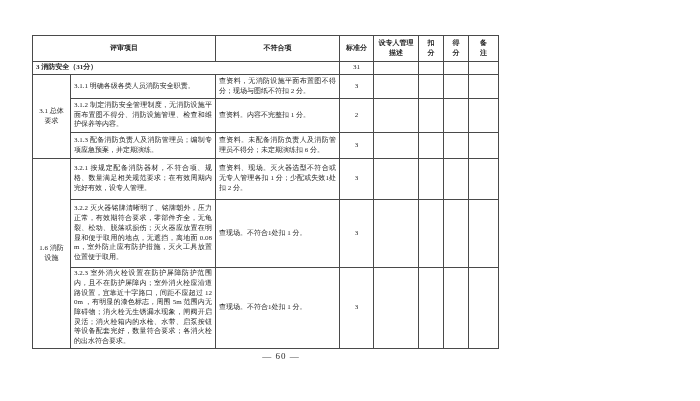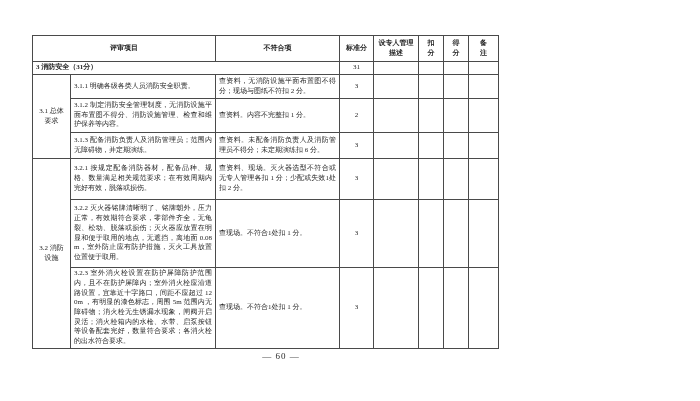--- a/index.html
+++ b/index.html
@@ -119,33 +119,33 @@
       <td class="txt">3.1.2 制定消防安全管理制度，无消防设施平面布置图不得分、消防设施管理、检查和维护保养等内容。</td>
       <td class="txt">查资料。内容不完整扣 1 分。</td>
       <td class="num">2</td>
       <td></td>
       <td></td>
       <td></td>
       <td></td>
     </tr>
 
     <tr style="height:26px">
-      <td class="txt">3.1.3 配备消防负责人及消防管理员；范围内无障碍物，并定期演练。</td>
+      <td class="txt">3.1.3 配备消防负责人及消防管理员；编制专项应急预案，并定期演练。</td>
       <td class="txt">查资料。未配备消防负责人及消防管理员不得分；未定期演练扣 6 分。</td>
       <td class="num">3</td>
       <td></td>
       <td></td>
       <td></td>
       <td></td>
     </tr>
 
     <tr style="height:41px">
-      <td rowspan="3" class="group-cell">3.2 消防
+      <td rowspan="3" class="group-cell">1.6 消防
 设施</td>
-      <td class="txt">3.2.1 按规定配备消防器材，配备品种、规格、数量满足相关规范要求；在有效周期内完好有效，脱落或损伤。</td>
+      <td class="txt">3.2.1 按规定配备消防器材，不符合项、规格、数量满足相关规范要求；在有效周期内完好有效，设专人管理。</td>
       <td class="txt">查资料、现场。灭火器选型不符合或无专人管理各扣 1 分；少配或失效1处扣 2 分。</td>
       <td class="num">3</td>
       <td></td>
       <td></td>
       <td></td>
       <td></td>
     </tr>
 
     <tr style="height:68px">
       <td class="txt">3.2.2 灭火器铭牌清晰明了、铭牌朝外，压力正常，有效期符合要求，零部件齐全，无龟裂、松动、脱落或损伤；灭火器应放置在明显和便于取用的地点，无遮挡，离地面 0.08m，室外防止应有防护措施，灭火工具放置位置便于取用。</td>

